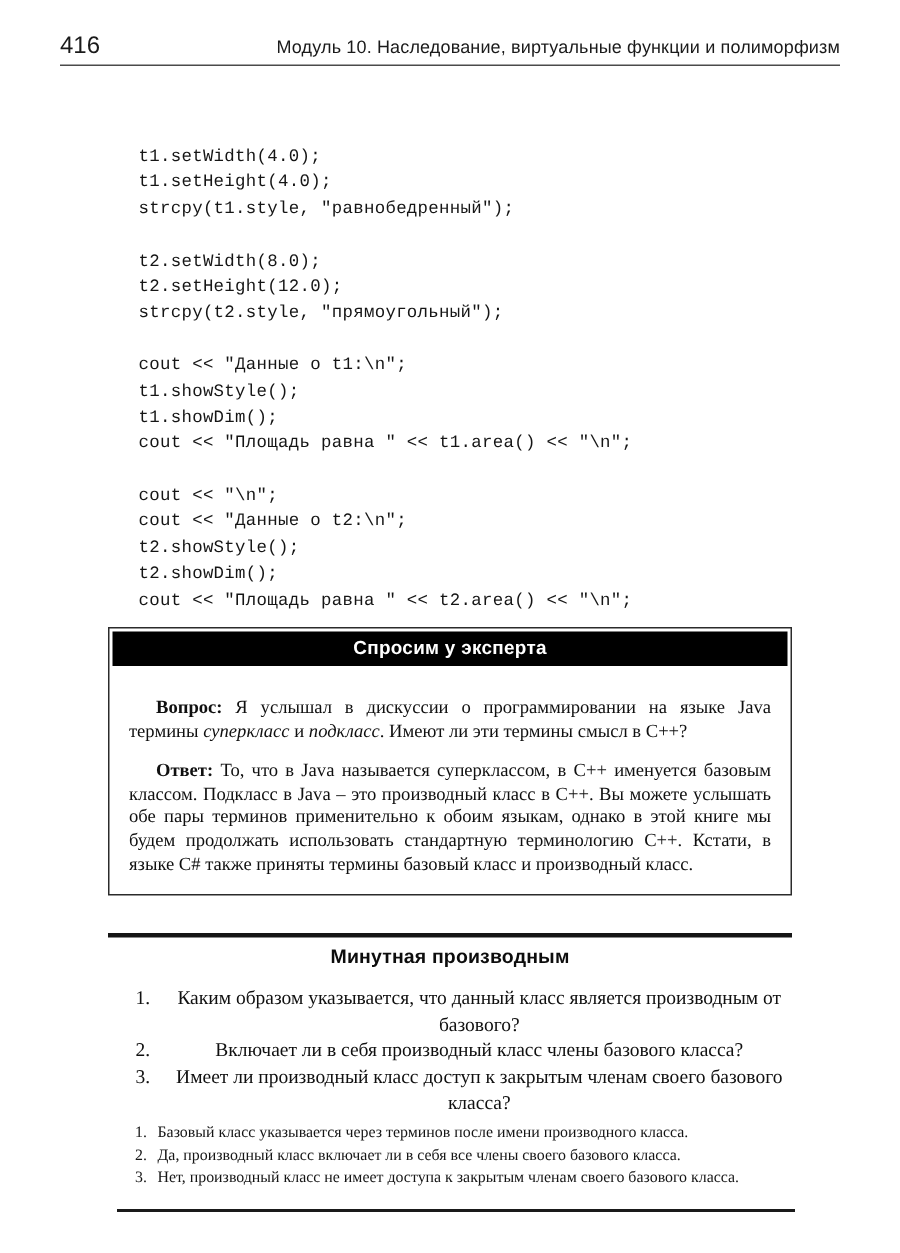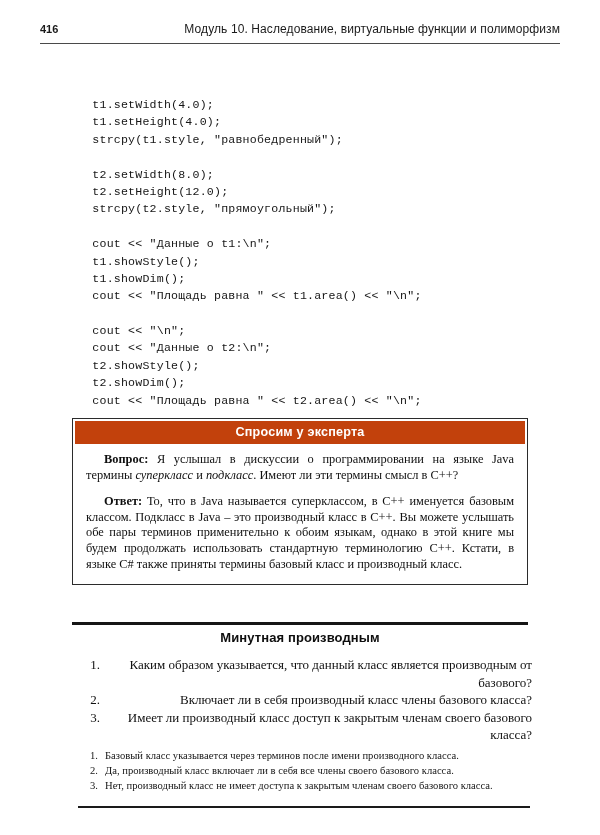--- a/index.html
+++ b/index.html
@@ -29,22 +29,22 @@
     position: absolute;
     left: 40px;
     top: 22px;
     width: 520px;
     height: 22px;
     display: flex;
     align-items: baseline;
   }
   .page-number {
     font-family: "Liberation Sans", sans-serif;
-    font-size: 11px;
-    font-weight: 700;
+    font-size: 16px;
+    font-weight: 400;
     color: #1a1a1a;
     width: 70px;
     flex: none;
   }
   .header-title {
     font-family: "Liberation Sans", sans-serif;
     font-size: 12px;
     color: #1a1a1a;
     flex: 1;
     text-align: right;
@@ -80,32 +80,32 @@
   .expert-box {
     position: absolute;
     left: 72px;
     top: 418px;
     width: 456px;
     border: 1.4px solid #2b2b2b;
     background: #ffffff;
     box-sizing: border-box;
   }
   .expert-bar {
-    background: #c2410c;
+    background: #000000;
     color: #ffffff;
     font-family: "Liberation Sans", sans-serif;
     font-weight: bold;
     font-size: 12.6px;
     text-align: center;
     padding: 4px 0 5px 0;
     letter-spacing: 0.2px;
     margin: 2px 2px 0 2px;
   }
   .expert-body {
-    padding: 8px 13px 12px 13px;
+    padding: 20px 13px 12px 13px;
   }
   .qa-para {
     font-family: "Liberation Serif", serif;
     font-size: 12.4px;
     line-height: 15.6px;
     text-align: justify;
     text-indent: 18px;
     margin: 0;
     color: #101010;
   }
@@ -153,21 +153,21 @@
     margin-bottom: 0px;
   }
   .drill-list .num {
     width: 20px;
     flex: none;
     text-align: right;
     padding-right: 7px;
   }
   .drill-list .txt {
     flex: 1;
-    text-align: right;
+    text-align: center;
   }
 
   
   .answers {
     position: absolute;
     left: 80px;
     top: 748px;
     width: 450px;
     margin: 0;
     padding: 0;

